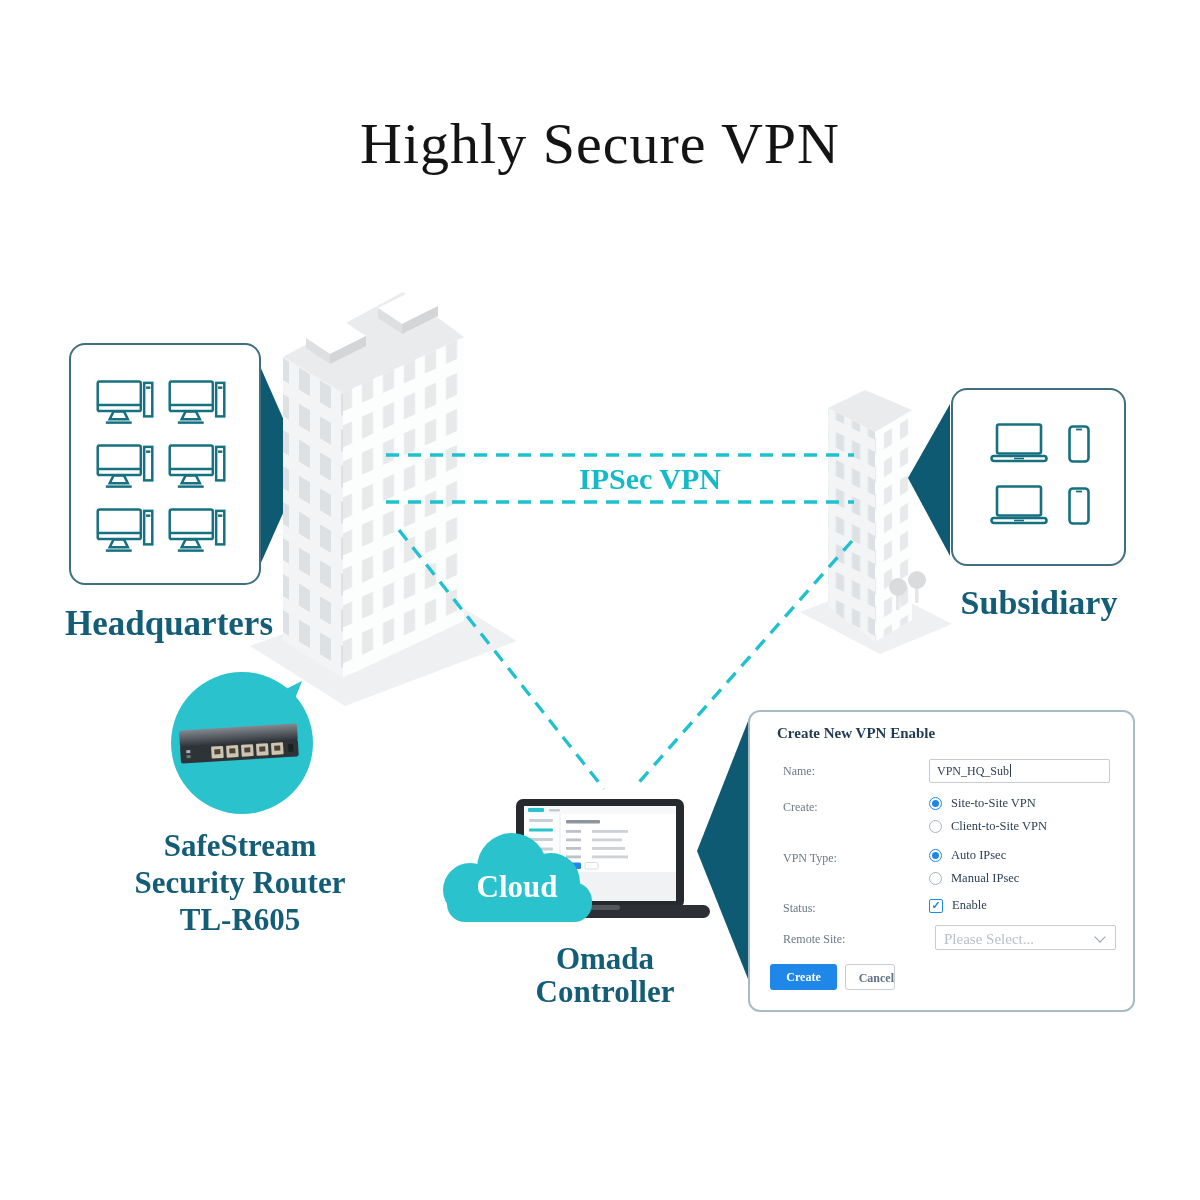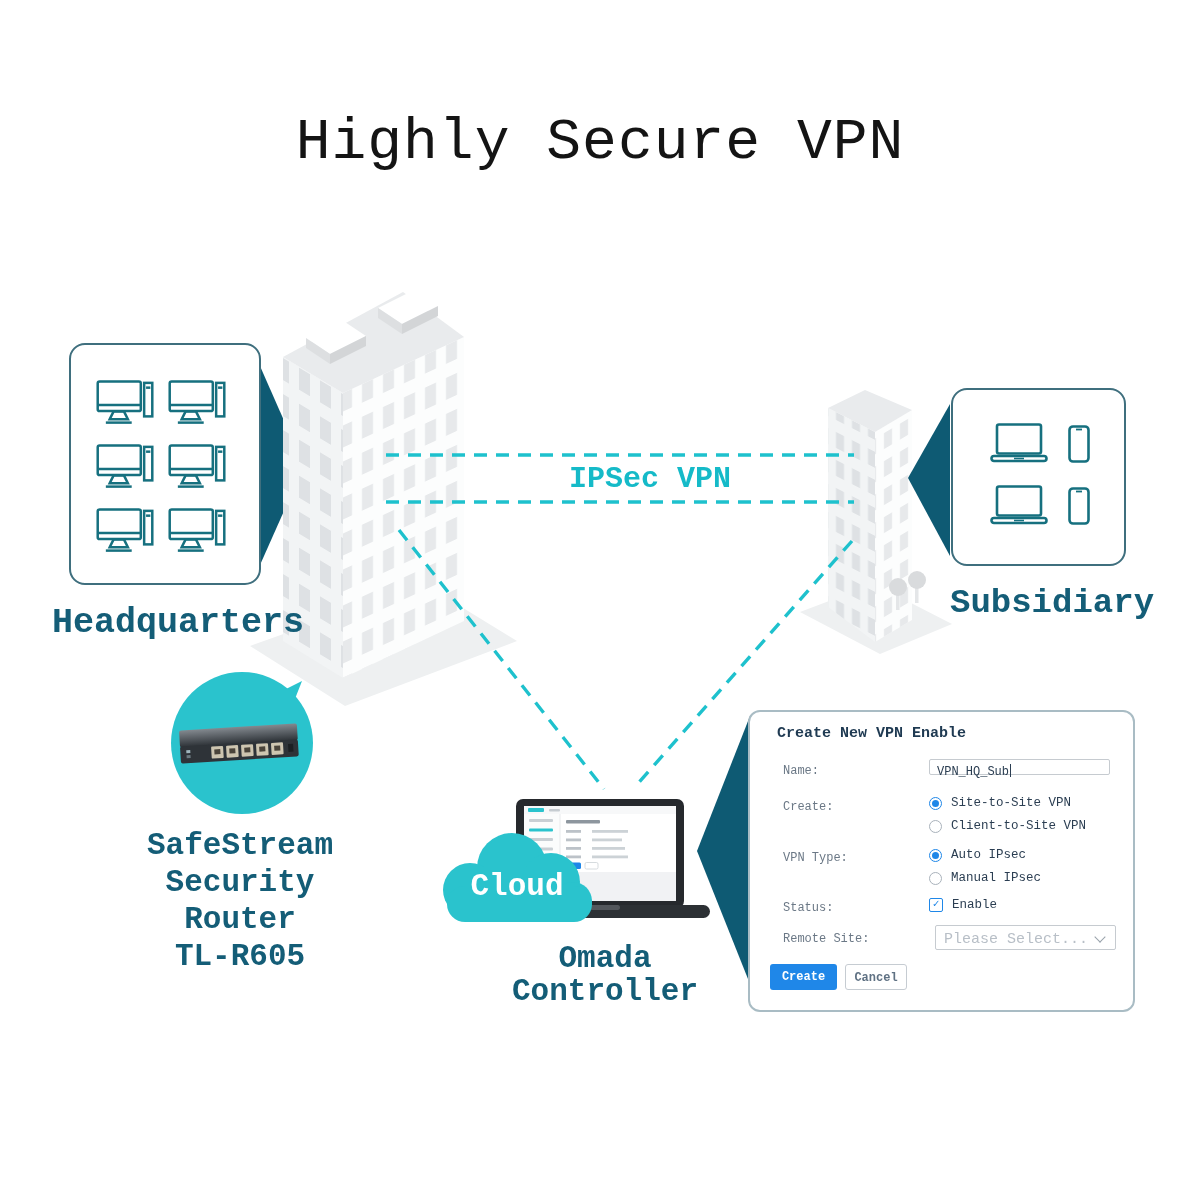--- a/index.html
+++ b/index.html
@@ -1,17 +1,17 @@
 <!DOCTYPE html>
 <html><head>
 <meta charset="utf-8">
 <style>
   html,body{margin:0;padding:0;background:#fff;}
   #stage{position:relative;width:1200px;height:1200px;background:#fff;overflow:hidden;
-         font-family:Liberation Mono, monospace;}
+         font-family:Liberation Serif, serif;}
   #art{position:absolute;left:0;top:0;}
   .lbl{position:absolute;font-weight:bold;color:#145d77;text-align:center;line-height:1.18;}
   #main-title{position:absolute;left:0;top:110px;width:1200px;text-align:center;
               font-size:58px;font-weight:400;color:#141414;letter-spacing:1px;}
   #hq-label{left:52px;top:603px;width:234px;font-size:35px;}
   #sub-label{left:950px;top:583px;width:178px;font-size:34px;}
   #ipsec-label{left:548px;top:462px;width:204px;font-size:30px;color:#15bac8;position:absolute;
                font-weight:bold;text-align:center;}
   #router-label{left:112px;top:827px;width:256px;font-size:31px;line-height:37px;}
   #cloud-label{left:455px;top:869px;width:124px;font-size:31px;color:#fff;position:absolute;
@@ -19,38 +19,38 @@
   #omada-label{left:502px;top:942px;width:206px;font-size:31px;line-height:33px;}
 
   
   #vpn-dialog{position:absolute;left:748px;top:710px;width:387px;height:302px;background:#fff;
               border:2px solid #a9bcc4;border-radius:12px;box-sizing:border-box;
               font-size:12px;color:#2b3e52;}
   #vpn-dialog .dtitle{position:absolute;left:27px;top:13px;font-size:15px;font-weight:bold;color:#1f3a52;}
   .flabel{position:absolute;left:33px;font-size:12px;color:#6b7886;}
   .opt-text{font-size:12.5px;color:#2b3e52;}
   .ctrl{position:absolute;left:179px;}
-  .tinput{width:181px;height:16px;border:1px solid #c6cbd0;border-radius:2px;background:#fff;
+  .tinput{width:181px;height:24px;border:1px solid #c6cbd0;border-radius:2px;background:#fff;
           box-sizing:border-box;padding:4px 0 0 7px;font-size:12px;color:#2b3e52;}
   .caret{display:inline-block;width:1px;height:13px;background:#2b3e52;margin-left:1px;vertical-align:-2px;}
   .optrow{position:absolute;display:flex;align-items:center;gap:9px;}
   .radio{width:13px;height:13px;border-radius:50%;border:1px solid #a9b2bb;background:#fff;box-sizing:border-box;}
   .radio.sel{border:1px solid #1f87e8;}
   .radio.sel::after{content:"";display:block;width:7px;height:7px;margin:2px;border-radius:50%;background:#1f87e8;}
   .cb{width:14px;height:14px;border:1.5px solid #1f87e8;border-radius:2px;box-sizing:border-box;
       color:#1f87e8;font-size:11px;line-height:11px;text-align:center;font-weight:bold;}
   .cb::after{content:"\2713";}
   .select{width:181px;height:25px;border:1px solid #c6cbd0;border-radius:2px;background:#fff;
           box-sizing:border-box;padding:5px 0 0 8px;font-size:15px;color:#b8bfc7;position:relative;margin-left:6px;}
   .chev{position:absolute;right:11px;top:7px;width:7px;height:7px;
         border-right:1.6px solid #98a2ab;border-bottom:1.6px solid #98a2ab;transform:rotate(45deg);}
   .btn{position:absolute;top:252px;height:26px;border-radius:3px;font-size:12px;font-weight:bold;
        text-align:center;line-height:26px;cursor:pointer;box-sizing:border-box;}
   .btn-create{left:20px;width:67px;background:#1f87e8;color:#fff;}
-  .btn-cancel{left:95px;width:62px;background:#fff;border:1px solid #c6ccd2;color:#5f7183;}
+  .btn-cancel{left:95px;width:50px;background:#fff;border:1px solid #c6ccd2;color:#5f7183;text-align:right;}
 </style>
 </head>
 <body>
 
 <div id="stage">
 
 <svg id="art" width="1200" height="1200" viewBox="0 0 1200 1200">
   <defs>
     <pattern id="winHqR" width="21" height="36" patternUnits="userSpaceOnUse" patternTransform="skewY(-24.8)">
       <rect x="5" y="8" width="11" height="22" fill="#e7e9eb"></rect>

